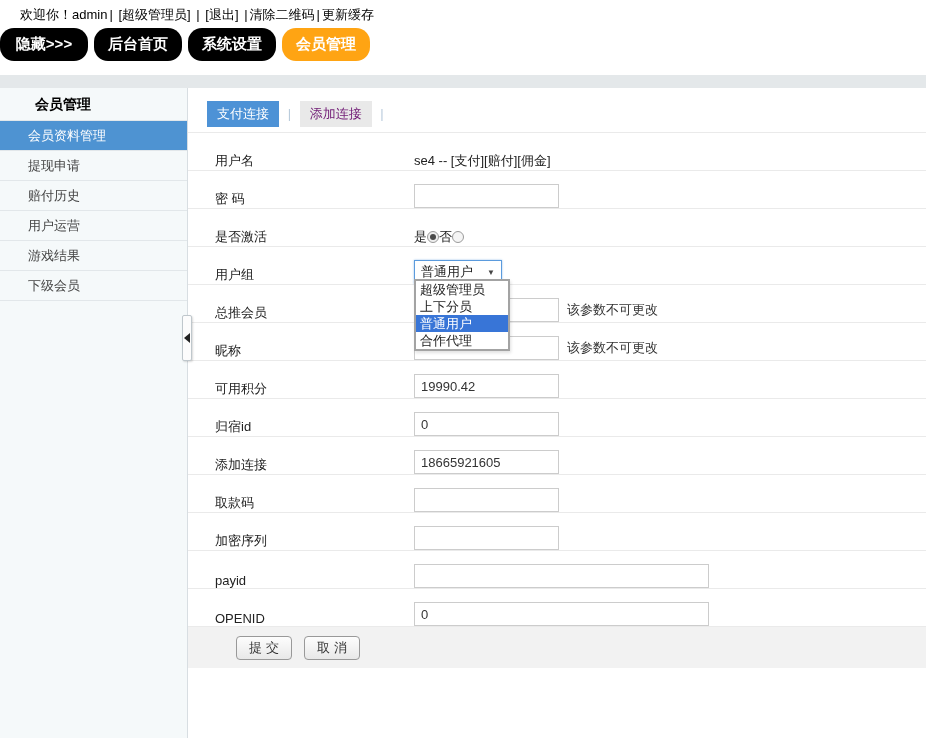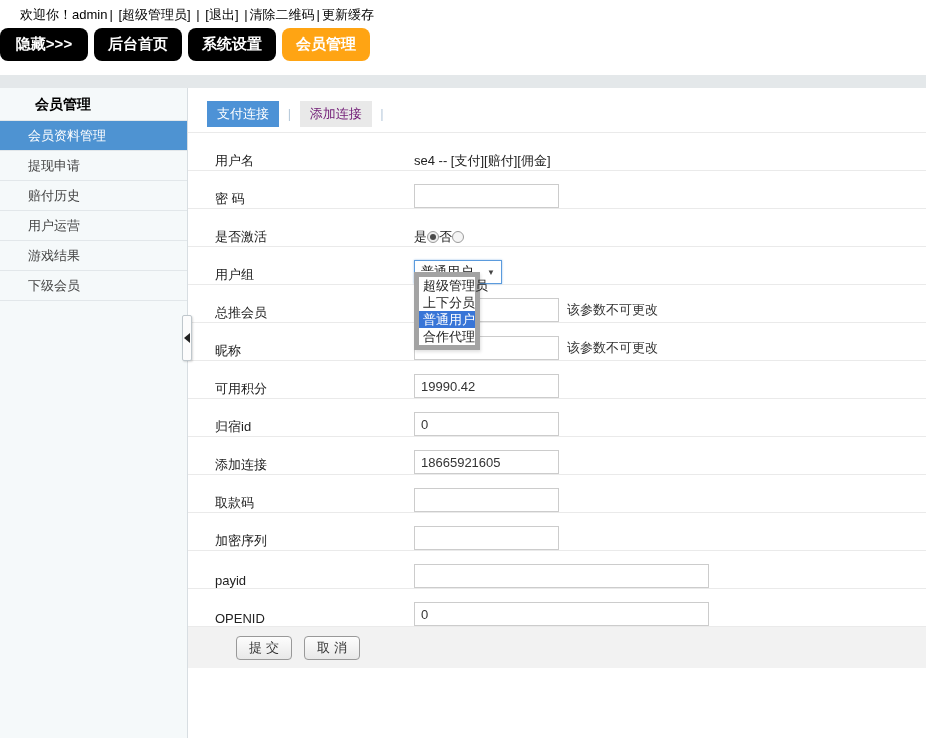--- a/index.html
+++ b/index.html
@@ -7,21 +7,21 @@
     font-family:"Liberation Sans","DejaVu Sans",sans-serif; }
 
   
   .topbar { height:28px; padding:6px 0 0 8px; font-size:13px; color:#000; background:#fff;margin-left:12px; }
   .topbar span { margin-right:2px; }
   .topbar .lnk { cursor:pointer; }
 
   
   .navbar { height:33px; display:flex; gap:6px; }
   .navbtn { min-width:88px; height:33px; background:#000; color:#fff; font-size:15px;
-    font-weight:bold; border:none; border-radius:8px; display:flex; align-items:center;
+    font-weight:bold; border:none; border-radius:14px; display:flex; align-items:center;
     justify-content:center; padding:8px 12px; cursor:pointer; }
   .navbtn.active { background:#FFA413; }
 
   .band { height:13px; background:#E4E8EA; margin-top:14px; }
 
   
   .content { display:flex; height:650px; position:relative; }
   .sidebar { width:188px; background:#F5F9FA; border-right:1px solid #D8DEE2; }
   .side-title { height:33px; line-height:33px; padding-left:35px; font-size:14px;
     font-weight:bold; color:#000; border-bottom:1px solid #E2E7EA; }
@@ -61,22 +61,22 @@
   .radio.checked { background:#EEE; }
   .radio.checked::after { content:''; display:block; width:6px; height:6px; margin:2px;
     border-radius:50%; background:#4a4a4a; }
 
   
   .select-box { width:88px; height:24px; border:1px solid #5B9BDD; box-shadow:0 0 2px #9CC2EA;
     background:#fff; display:flex; align-items:center; cursor:pointer; position:relative; }
   .select-box .sel-text { padding-left:6px; flex:1; font-size:13px; color:#222; }
   .select-box .arrow { font-size:8px; color:#444; padding-right:6px; }
 
-  .dropdown-list { position:absolute; left:226px; top:184px; width:66px; background:#fff;
-    border:5px solid #a3a3a3; z-index:20; box-shadow:1px 2px 3px rgba(0,0,0,.12); }
+  .dropdown-list { position:absolute; left:226px; top:191px; width:96px; background:#fff;
+    border:2px solid #a3a3a3; z-index:20; box-shadow:1px 2px 3px rgba(0,0,0,.12); }
   .dropdown-list .opt { height:17px; line-height:17px; font-size:13px; padding-left:4px;
     color:#222; cursor:pointer; white-space:nowrap; }
   .dropdown-list .opt.selected { background:#3875D7; color:#fff; }
 
   
   .actions { height:41px; background:#F2F2F2; display:flex; align-items:center;
     padding-left:48px; gap:12px; }
   .btn { min-width:44px; height:24px; font-size:13px; letter-spacing:4px; padding:0 8px 0 12px;
     color:#333; background:linear-gradient(#FDFDFD,#E8E8E8); border:1px solid #999;
     border-radius:4px; cursor:pointer; font-family:inherit; }

